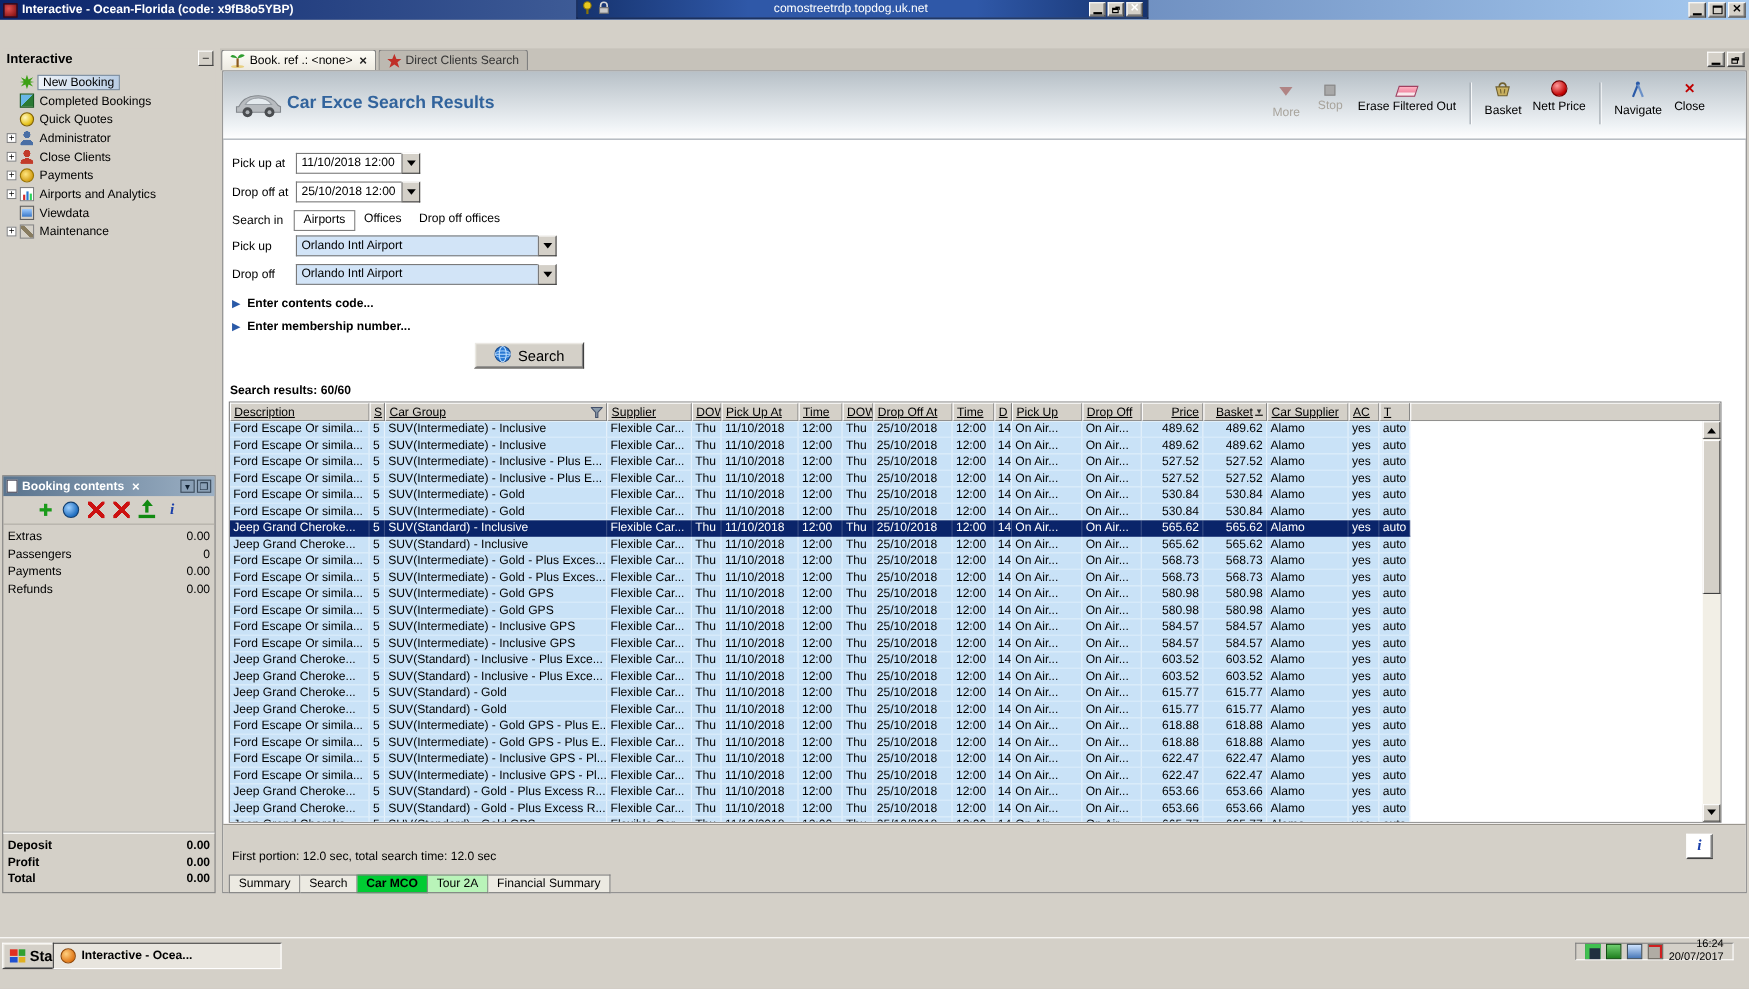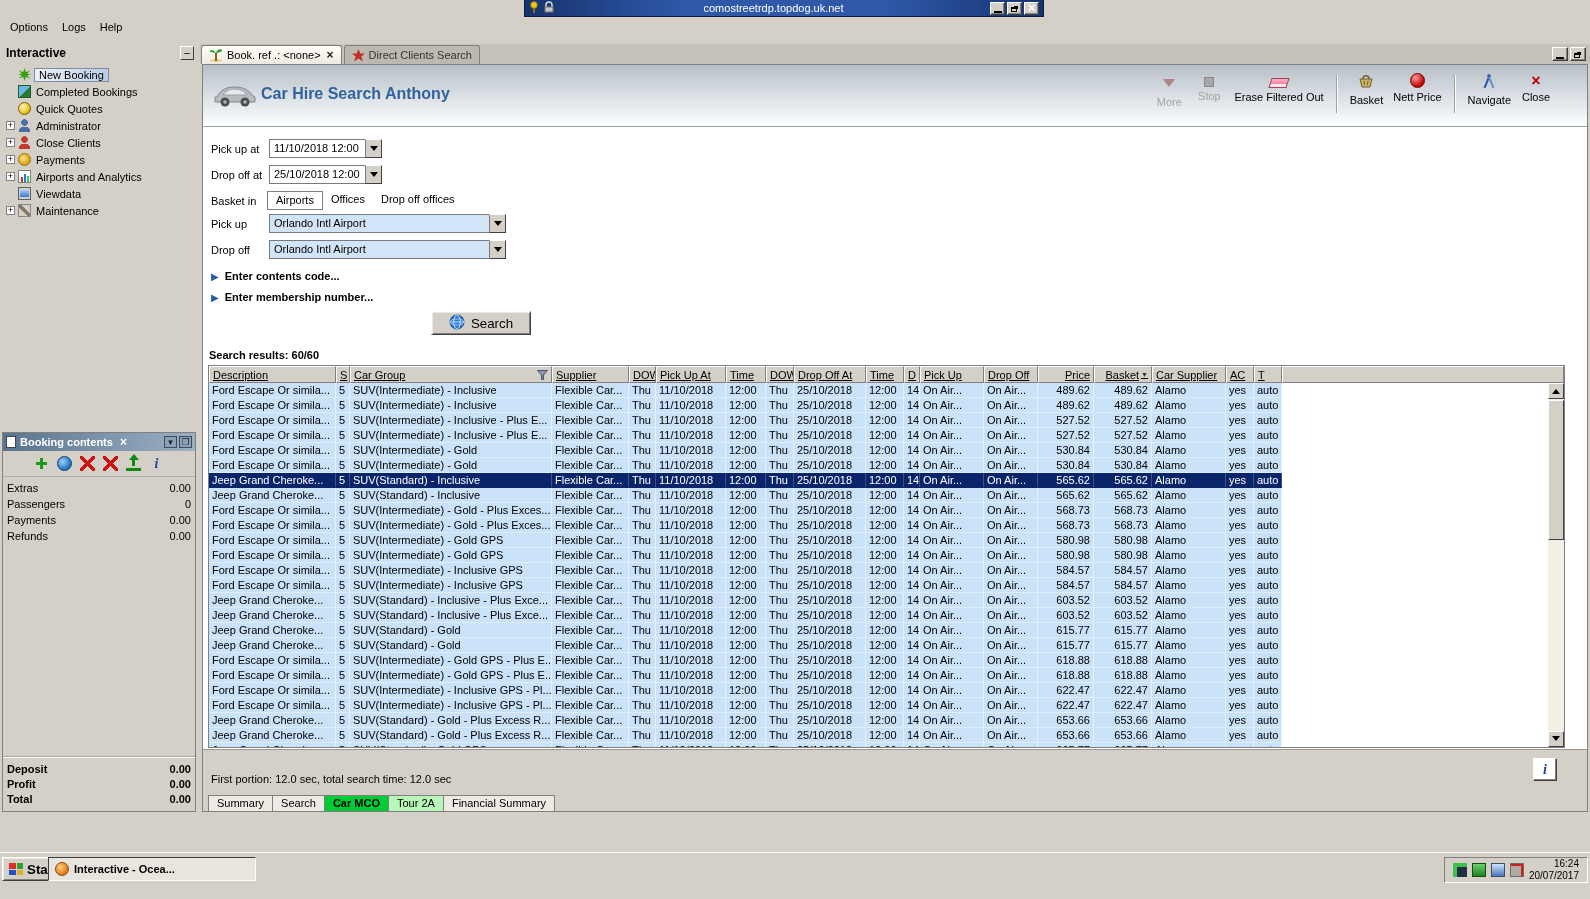--- a/index.html
+++ b/index.html
@@ -161,34 +161,49 @@
   .status-center{position:absolute;left:50%;transform:translateX(-50%);margin-left:90px;top:3px;display:flex;gap:22px;white-space:nowrap;}
   .status-time{position:absolute;right:45px;top:3px;}
   .taskbar{position:absolute;left:0;top:852px;width:100%;height:47px;background:#d4d0c8;border-top:1px solid #fff;}
   .start-btn{position:absolute;left:2px;top:4px;height:24px;padding:0 6px;display:flex;align-items:center;gap:4px;font-weight:bold;}
   .flag{width:14px;height:12px;display:grid;grid-template-columns:1fr 1fr;grid-template-rows:1fr 1fr;gap:1px;}
   .flag span:nth-child(1){background:#e03020;} .flag span:nth-child(2){background:#30a030;}
   .flag span:nth-child(3){background:#2050d0;} .flag span:nth-child(4){background:#e0b020;}
   .task-btn{position:absolute;left:48px;top:4px;width:208px;height:24px;display:flex;align-items:center;gap:5px;padding:0 6px;
     background:#e8e5de;border:1px solid;border-color:#404040 #fff #fff #404040;font-weight:bold;}
   .task-ic{width:14px;height:14px;border-radius:50%;background:radial-gradient(circle at 35% 35%,#ffd080,#e07818 70%);border:1px solid #904808;flex:none;}
-  .tray{position:absolute;right:2px;top:4px;height:26px;display:flex;align-items:center;gap:5px;padding:0 8px;
+  .tray{position:absolute;right:14px;top:4px;height:16px;display:flex;align-items:center;gap:5px;padding:0 8px;
     border:1px solid;border-color:#808080 #fff #fff #808080;justify-content:space-between;}
   .tray-ic{width:14px;height:14px;flex:none;}
   .tr1{background:#203040;box-shadow:inset 2px 2px 0 2px #40c050;}
   .tr2{background:linear-gradient(#70d070,#208020);border:1px solid #105010;}
   .tr3{background:linear-gradient(#cfe4ff,#4878b8);border:1px solid #405060;}
   .tr4{background:#b0aca4;border:1px solid #706c64;box-shadow:inset -2px 2px 0 #d02020;}
   .clock{text-align:right;font-size:10px;line-height:12px;white-space:nowrap;}
 </style>
 </head>
 <body>
 
 <div id="screen">
 
+  <div class="titlebar">
+    <span class="app-ic"></span>
+    <span class="title-text">Interactive - Ocean-Florida (code: x9fB8o5YBP)</span>
+    <span class="win-btns">
+      <span class="wbtn">
+          <span class="g-min"></span>
+        </span>
+      <span class="wbtn">
+          <span class="g-max"></span>
+        </span>
+      <span class="wbtn">
+          <span class="g-close"></span>
+        </span>
+    </span>
+  </div>
 
   <div class="rdp">
     <span class="pin-ic">
       <svg width="12" height="12">
           <circle cx="5" cy="4" r="3.4" fill="#e8c820" stroke="#8a7408"></circle>
           <line x1="5" y1="7" x2="5" y2="12" stroke="#8a7408" stroke-width="2"></line>
         </svg>
     </span>
     <span class="lock-ic">
       <svg width="10" height="12">
@@ -203,25 +218,20 @@
         </span>
       <span class="wbtn">
           <span class="g-rest"></span>
         </span>
       <span class="wbtn">
           <span class="g-close"></span>
         </span>
     </span>
   </div>
 
-  <div class="menubar">
-    <span class="menu-item">Options</span>
-    <span class="menu-item">Logs</span>
-    <span class="menu-item">Help</span>
-  </div>
 
   <div class="left-panel">
     <div class="side-header">
       <span class="side-title">Interactive</span>
       <span class="small-btn">–</span>
     </div>
     <div class="tree" id="side-tree">
         <div class="tree-item selected">
           <span class="expander hidden"></span>
           <span class="ti ti-new"></span>
@@ -355,21 +365,21 @@
         <span class="car-ic">
           <svg width="44" height="28" viewBox="0 0 44 28">
             <path d="M4 16 C8 8,14 6,22 6 C30 6,36 9,40 15 L42 16 L42 21 L2 21 L2 16 Z" fill="#b8bcc0" stroke="#82878c"></path>
             <path d="M10 14 C13 9,18 8,22 8 C27 8,31 10,34 14 Z" fill="#e4eaee" stroke="#9aa0a6"></path>
             <circle cx="12" cy="21" r="4.5" fill="#4a4d50"></circle>
               <circle cx="32" cy="21" r="4.5" fill="#4a4d50"></circle>
             <circle cx="12" cy="21" r="1.8" fill="#b0b4b8"></circle>
               <circle cx="32" cy="21" r="1.8" fill="#b0b4b8"></circle>
           </svg>
         </span>
-        <span class="page-title">Car Hire Search Anthony</span>
+        <span class="page-title">Car Exce Search Results</span>
         <div class="hdr-tools">
           <div class="tbi disabled">
             <span class="more-tri"></span>
             <span class="tbi-lbl">More</span>
           </div>
           <div class="tbi disabled">
             <span class="stop-sq"></span>
             <span class="tbi-lbl">Stop</span>
           </div>
           <div class="tbi">
@@ -415,21 +425,21 @@
         <span class="combo-field" style="width:96px">11/10/2018 12:00</span>
         <span class="dd-btn"></span>
       </span>
 
       <span class="f-label" style="top:104px">Drop off at</span>
       <span class="combo" style="left:66px;top:100px">
         <span class="combo-field" style="width:96px">25/10/2018 12:00</span>
         <span class="dd-btn"></span>
       </span>
 
-      <span class="f-label" style="top:130px">Basket in</span>
+      <span class="f-label" style="top:130px">Search in</span>
       <span class="seg" style="left:64px;top:126px">
         <span class="seg-btn on">Airports</span>
         <span class="seg-btn">Offices</span>
         <span class="seg-btn">Drop off offices</span>
       </span>
 
       <span class="f-label" style="top:153px">Pick up</span>
       <span class="combo blue" style="left:66px;top:149px">
         <span class="combo-field" style="width:220px">Orlando Intl Airport</span>
         <span class="dd-btn"></span>

